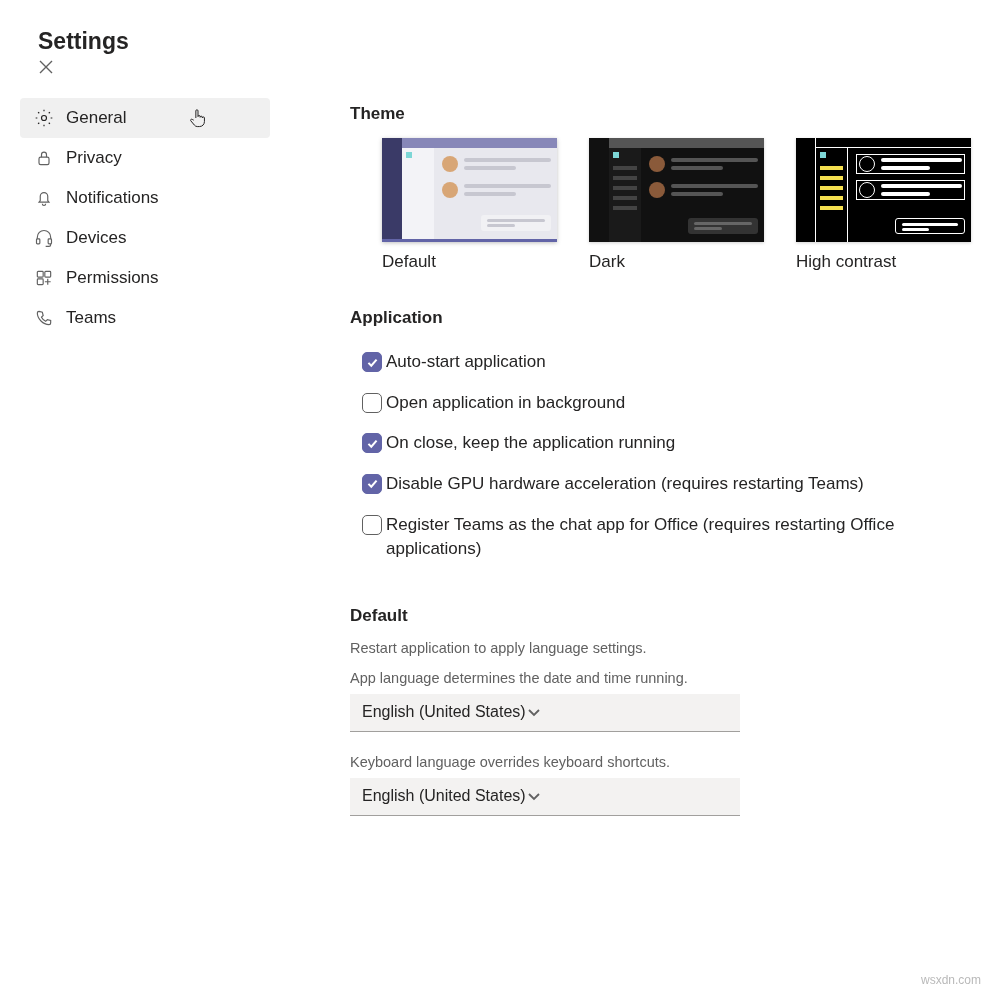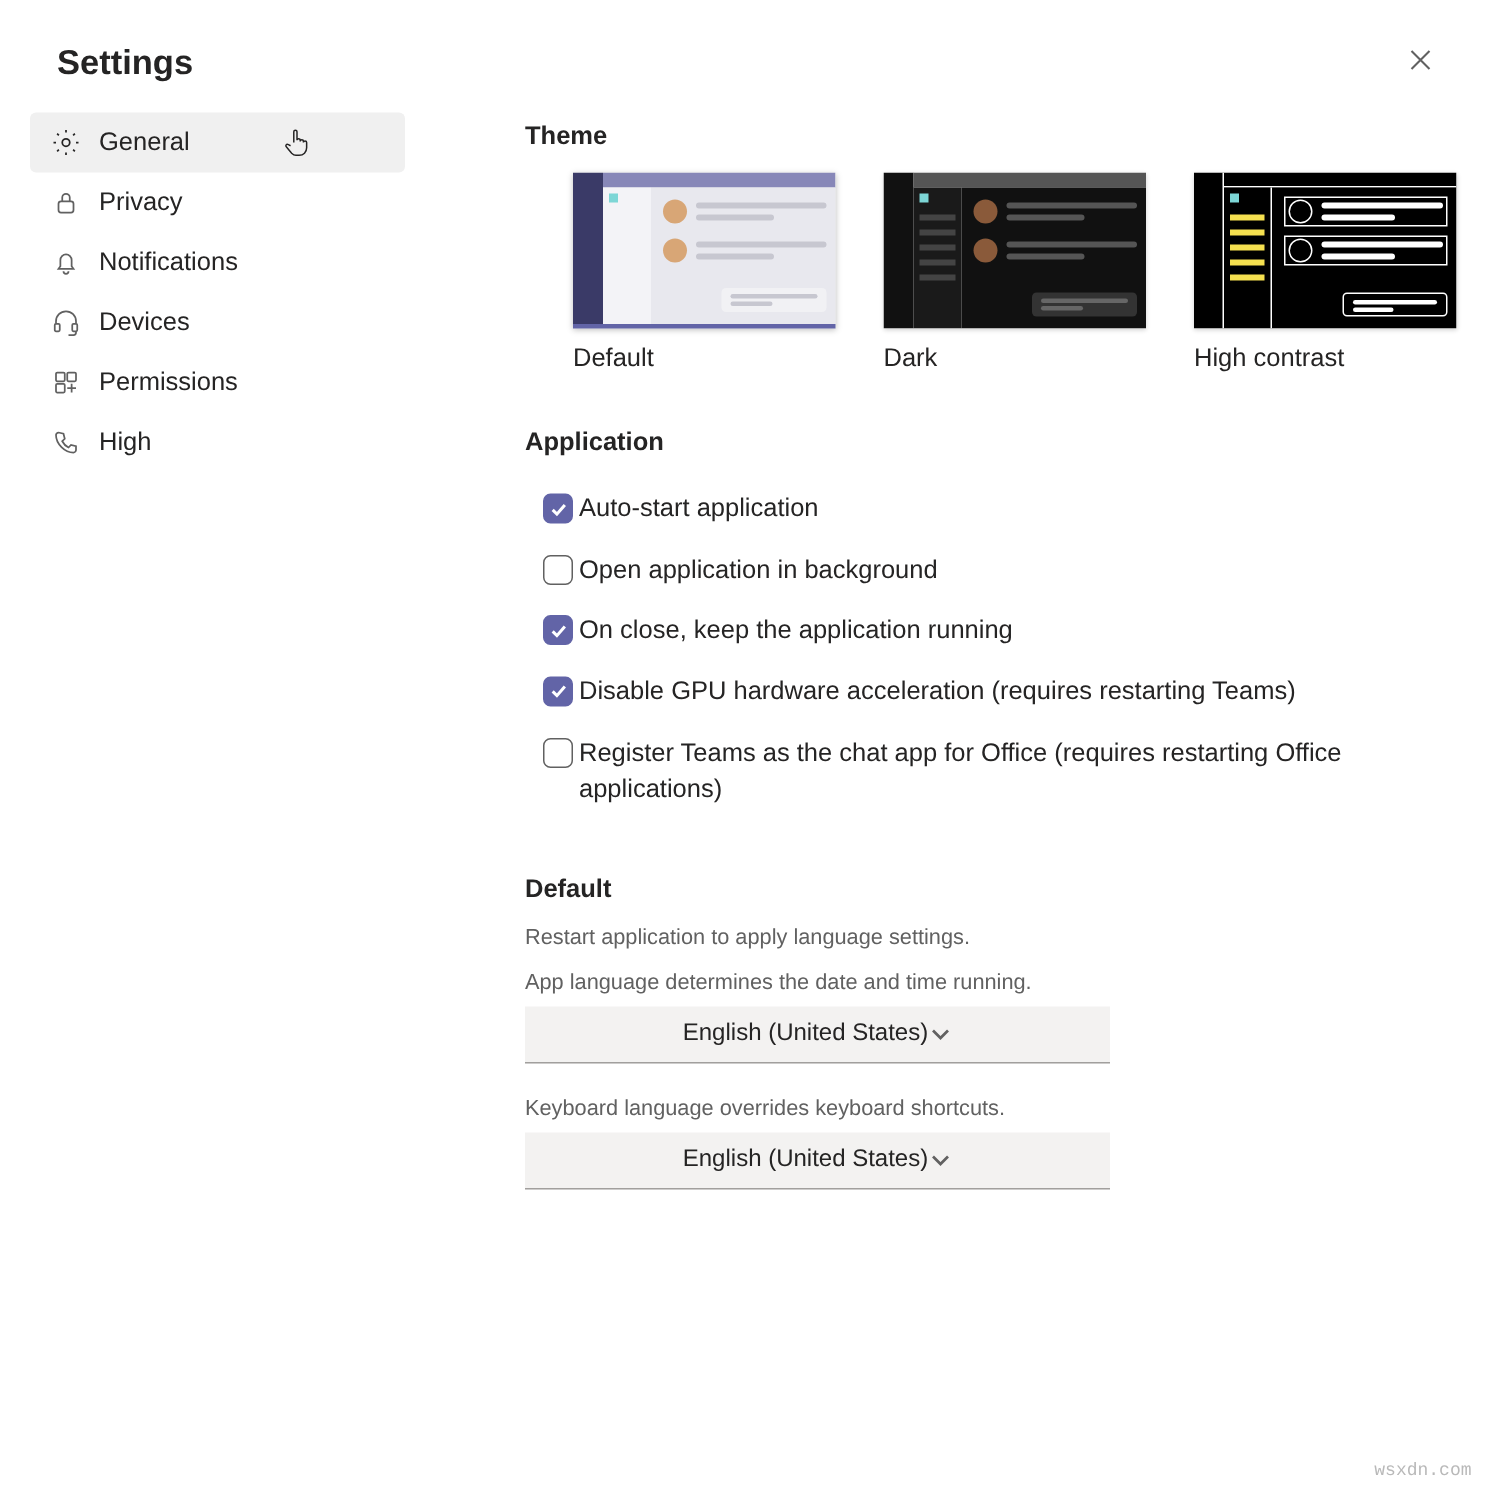--- a/index.html
+++ b/index.html
@@ -12,20 +12,21 @@
     width: 993px;
     height: 995px;
     overflow: hidden;
     position: relative;
   }
   .header {
     display: flex;
     justify-content: space-between;
     align-items: flex-start;
     padding: 28px 38px 10px 38px;
+    flex-direction: column;
   }
   .header h1 {
     font-size: 23px;
     font-weight: 700;
     margin: 0;
   }
   .close-btn {
     font-size: 18px;
     color: #616161;
     cursor: pointer;
@@ -186,28 +187,28 @@
   .check-label { font-size: 17px; line-height: 1.45; }
   .lang-hint { font-size: 14.5px; color:#616161; margin: 8px 0 14px 0; }
   .lang-field-label { font-size: 14.5px; color:#616161; margin: 0 0 8px 0; }
   .select {
     width: 390px;
     height: 38px;
     background: #f3f2f1;
     border-bottom: 1px solid #a19f9d;
     display: flex;
     align-items: center;
-    justify-content: center;
+    justify-content: flex-start;
     padding: 0 12px;
     font-size: 16px;
     cursor: pointer;
     margin-bottom: 22px;
   }
   .select svg { width:16px;height:16px;stroke:#616161;stroke-width:1.8;fill:none; }
-  .watermark{position:absolute;bottom:8px;right:12px;font-size:12px;color:#b9b9b9;font-family:Liberation Mono, monospace;}
+  .watermark{position:absolute;bottom:8px;right:12px;font-size:12px;color:#b9b9b9;}
 </style>
 </head>
 <body>
 
 <div class="header">
   <h1>Settings</h1>
   <div class="close-btn">
     <svg viewBox="0 0 16 16" width="16" height="16">
         <path d="M2 2 L14 14 M14 2 L2 14" stroke="#616161" stroke-width="1.4" fill="none"></path>
       </svg>
@@ -261,21 +262,21 @@
           <rect x="4" y="13" width="7" height="7" rx="1"></rect>
           <path d="M16.5 13 v7 M13 16.5 h7"></path>
         </svg>
       <span class="nav-label">Permissions</span>
     </div>
 
     <div class="nav-item">
       <svg viewBox="0 0 24 24">
           <path d="M6 4 c-1 0-2 1-2 2 0 7 7 14 14 14 1 0 2-1 2-2 v-3 l-4-1-2 2 c-2-1-4-3-5-5 l2-2-1-4 Z"></path>
         </svg>
-      <span class="nav-label">High</span>
+      <span class="nav-label">Teams</span>
     </div>
   </div>
 
   <div class="main">
 
     <div class="section-title">Theme</div>
     <div class="themes">
       <div class="theme-card selected">
         <div class="theme-thumb">
           <div class="mini-left"></div>

